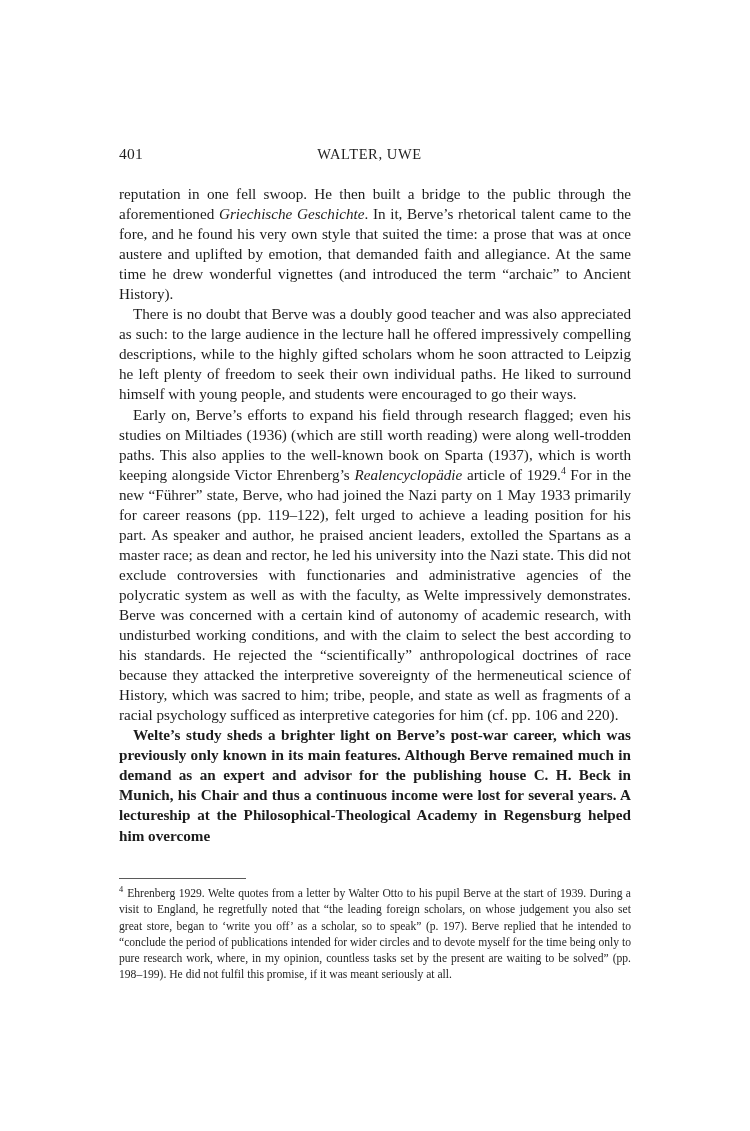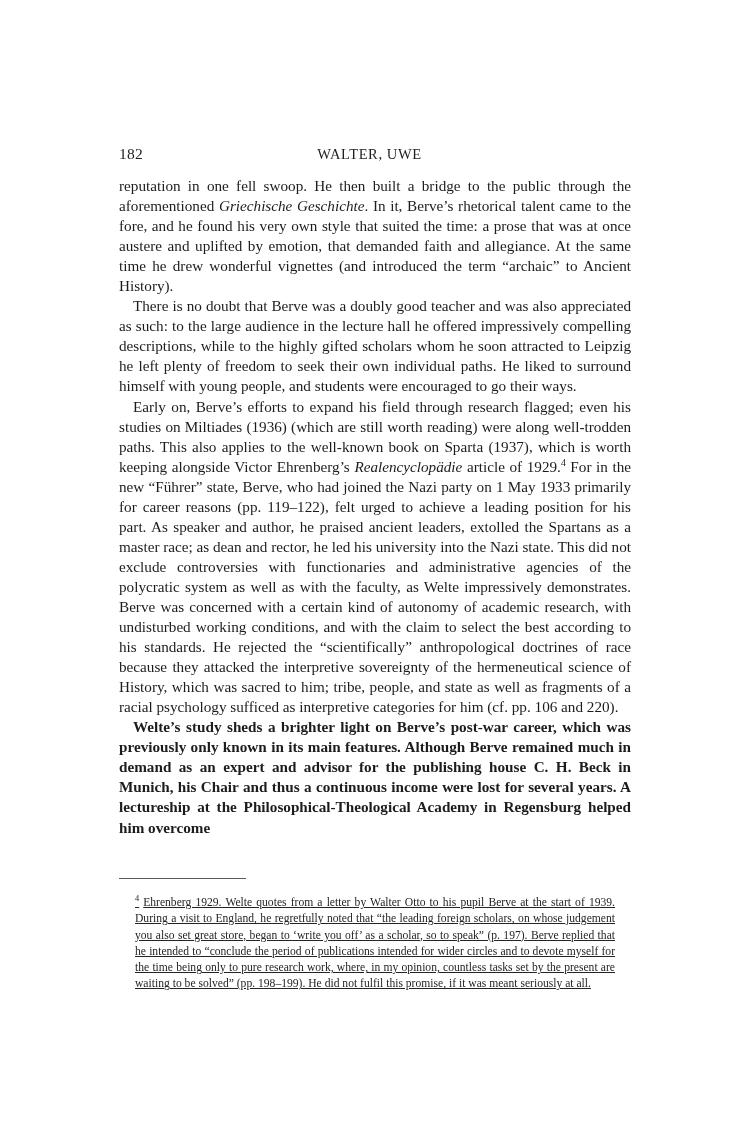--- a/index.html
+++ b/index.html
@@ -48,21 +48,21 @@
     text-align: center;
     padding-left: 5px;
     letter-spacing: 0.6px;
     font-size: 14.5px;
   }
 
   
   .body-col {
     position: absolute;
     left: 119px;
-    top: 176px;
+    top: 184px;
     width: 512px;
   }
 
   p.para {
     margin: 0;
     text-align: justify;
     text-justify: inter-word;
     font-size: 15.2px;
     line-height: 20.05px;
     text-indent: 0;
@@ -93,44 +93,43 @@
     top: 878px;
     width: 512px;
   }
   .footnote-rule {
     width: 127px;
     height: 0;
     border-top: 1px solid #5a5a5a;
     margin: 0 0 7px 0;
   }
   p.footnote {
-    margin: 16px;
+    margin: 0;
     text-align: justify;
     text-justify: inter-word;
     font-size: 11.6px;
     line-height: 16.3px;
     color: #242424;
     hyphens: none;
-    text-decoration: underline;
     -webkit-hyphens: none;
   }
   p.footnote sup.fnnum {
     font-size: 0.72em;
     vertical-align: super;
     line-height: 0;
     margin-right: 4px;
   }
 </style>
 </head>
 <body>
 
 <div class="page">
 
   <div class="running-head">
-    <span class="folio">182</span>
+    <span class="folio">401</span>
     <span class="title">WALTER, UWE</span>
   </div>
 
   <div class="body-col" id="body-col">
       <p class="para"><span>reputation in one fell swoop. He then built a bridge to the public through the aforementioned </span><i>Griechische Geschichte</i><span>. In it, Berve’s rhetorical talent came to the fore, and he found his very own style that suited the time: a prose that was at once austere and uplifted by emotion, that demanded faith and allegiance. At the same time he drew wonderful vignettes (and introduced the term “archaic” to Ancient History).</span></p>
       <p class="para indent"><span>There is no doubt that Berve was a doubly good teacher and was also appreciated as such: to the large audience in the lecture hall he offered impressively compelling descriptions, while to the highly gifted scholars whom he soon attracted to Leipzig he left plenty of freedom to seek their own individual paths. He liked to surround himself with young people, and students were encouraged to go their ways.</span></p>
       <p class="para indent"><span>Early on, Berve’s efforts to expand his field through research flagged; even his studies on Miltiades (1936) (which are still worth reading) were along well-trodden paths. This also applies to the well-known book on Sparta (1937), which is worth keeping alongside Victor Ehrenberg’s </span><i>Realencyclopädie</i><span> article of 1929.</span><sup class="fnref">4</sup><span> For in the new “Führer” state, Berve, who had joined the Nazi party on 1 May 1933 primarily for career reasons (pp. 119–122), felt urged to achieve a leading position for his part. As speaker and author, he praised ancient leaders, extolled the Spartans as a master race; as dean and rector, he led his university into the Nazi state. This did not exclude controversies with functionaries and administrative agencies of the polycratic system as well as with the faculty, as Welte impressively demonstrates. Berve was concerned with a certain kind of autonomy of academic research, with undisturbed working conditions, and with the claim to select the best according to his standards. He rejected the “scientifically” anthropological doctrines of race because they attacked the interpretive sovereignty of the hermeneutical science of History, which was sacred to him; tribe, people, and state as well as fragments of a racial psychology sufficed as interpretive categories for him (cf. pp. 106 and 220).</span></p>
       <p class="para indent"><span>Welte’s study sheds a brighter light on Berve’s post-war career, which was previously only known in its main features. Although Berve remained much in demand as an expert and advisor for the publishing house C. H. Beck in Munich, his Chair and thus a continuous income were lost for several years. A lectureship at the Philosophical-Theological Academy in Regensburg helped him overcome</span></p>
     </div>
 

